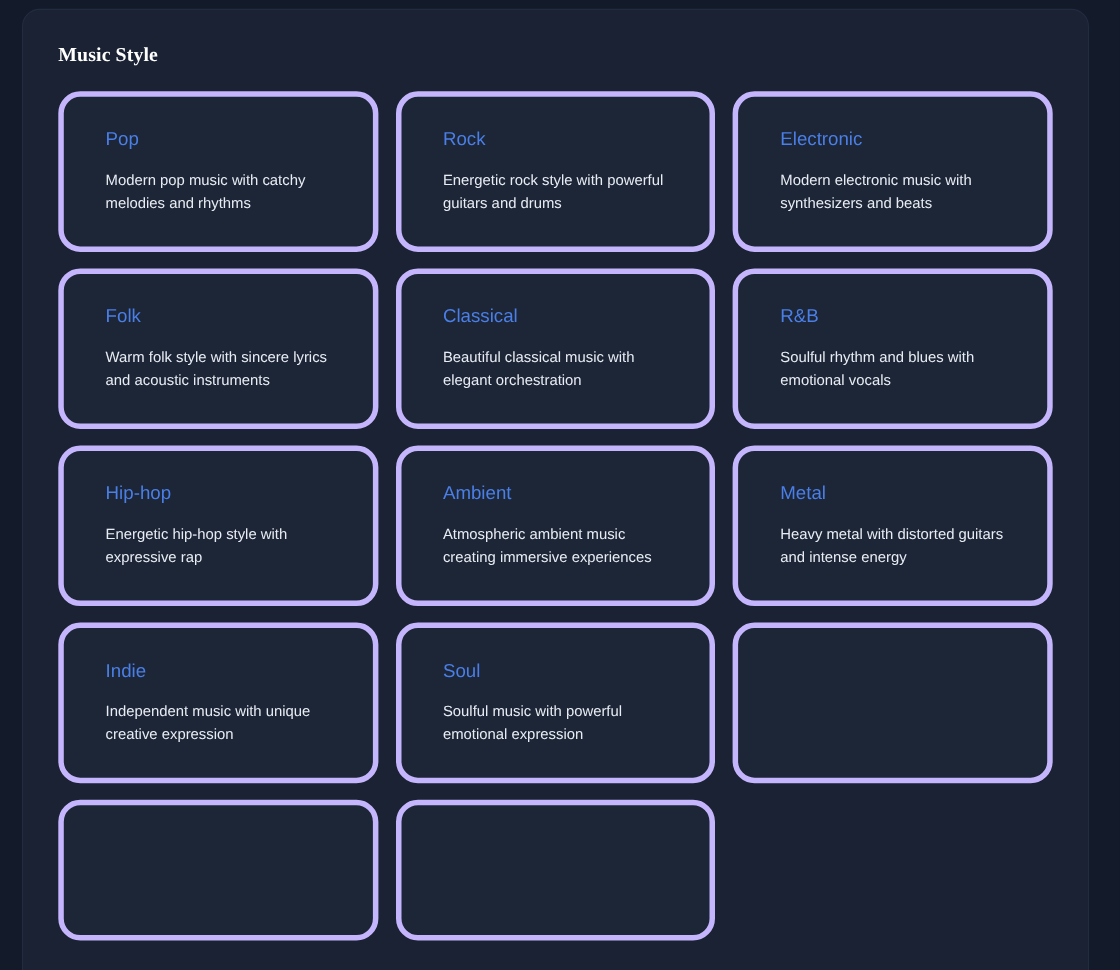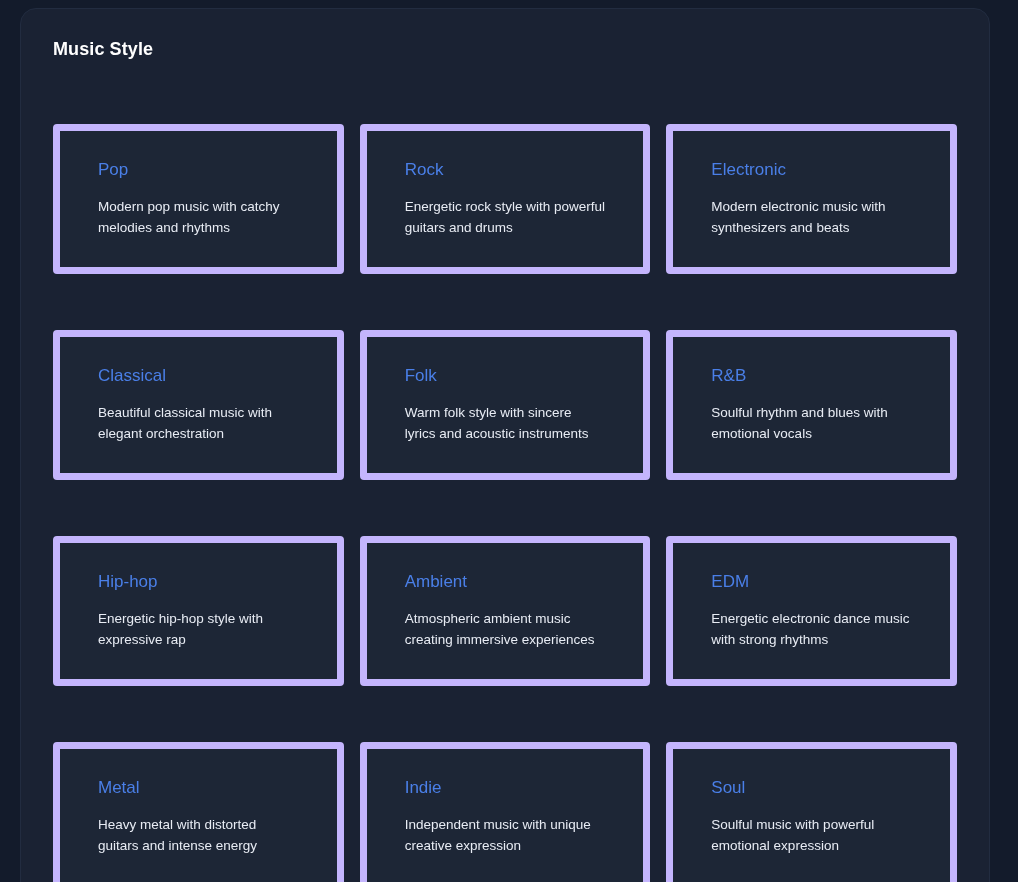--- a/index.html
+++ b/index.html
@@ -29,37 +29,37 @@
     padding: 30px 32px 0 32px;
   }
 
   #page-title {
     font-size: 18px;
     font-weight: bold;
     color: #ffffff;
     letter-spacing: 0.1px;
     margin: 0 0 22px 0;
     line-height: 1.2;
+    font-family: Liberation Serif, serif;
   }
 
   #style-grid {
     display: grid;
     grid-template-columns: repeat(3, 1fr);
     column-gap: 16px;
     row-gap: 15px;
   }
 
   .style-card {
     background: #1d2636;
-    border: 7px solid #c4b5fd;
-    border-radius: 4px;
+    border: 5px solid #c4b5fd;
+    border-radius: 20px;
     padding: 29px 38px 28px 38px;
     min-height: 128px;
     cursor: pointer;
-    margin-top: 41px;
   }
 
   .style-card-title {
     font-size: 17px;
     font-weight: 400;
     color: #4a7fe8;
     line-height: 1.2;
     margin-bottom: 16px;
     white-space: nowrap;
   }
@@ -86,42 +86,38 @@
         </div>
         <div class="style-card">
           <div class="style-card-title">Rock</div>
           <div class="style-card-desc">Energetic rock style with powerful guitars and drums</div>
         </div>
         <div class="style-card">
           <div class="style-card-title">Electronic</div>
           <div class="style-card-desc">Modern electronic music with synthesizers and beats</div>
         </div>
         <div class="style-card">
+          <div class="style-card-title">Folk</div>
+          <div class="style-card-desc">Warm folk style with sincere lyrics and acoustic instruments</div>
+        </div>
+        <div class="style-card">
           <div class="style-card-title">Classical</div>
           <div class="style-card-desc">Beautiful classical music with elegant orchestration</div>
-        </div>
-        <div class="style-card">
-          <div class="style-card-title">Folk</div>
-          <div class="style-card-desc">Warm folk style with sincere lyrics and acoustic instruments</div>
         </div>
         <div class="style-card">
           <div class="style-card-title">R&amp;B</div>
           <div class="style-card-desc">Soulful rhythm and blues with emotional vocals</div>
         </div>
         <div class="style-card">
           <div class="style-card-title">Hip-hop</div>
           <div class="style-card-desc">Energetic hip-hop style with expressive rap</div>
         </div>
         <div class="style-card">
           <div class="style-card-title">Ambient</div>
           <div class="style-card-desc">Atmospheric ambient music creating immersive experiences</div>
-        </div>
-        <div class="style-card">
-          <div class="style-card-title">EDM</div>
-          <div class="style-card-desc">Energetic electronic dance music with strong rhythms</div>
         </div>
         <div class="style-card">
           <div class="style-card-title">Metal</div>
           <div class="style-card-desc">Heavy metal with distorted guitars and intense energy</div>
         </div>
         <div class="style-card">
           <div class="style-card-title">Indie</div>
           <div class="style-card-desc">Independent music with unique creative expression</div>
         </div>
         <div class="style-card">

